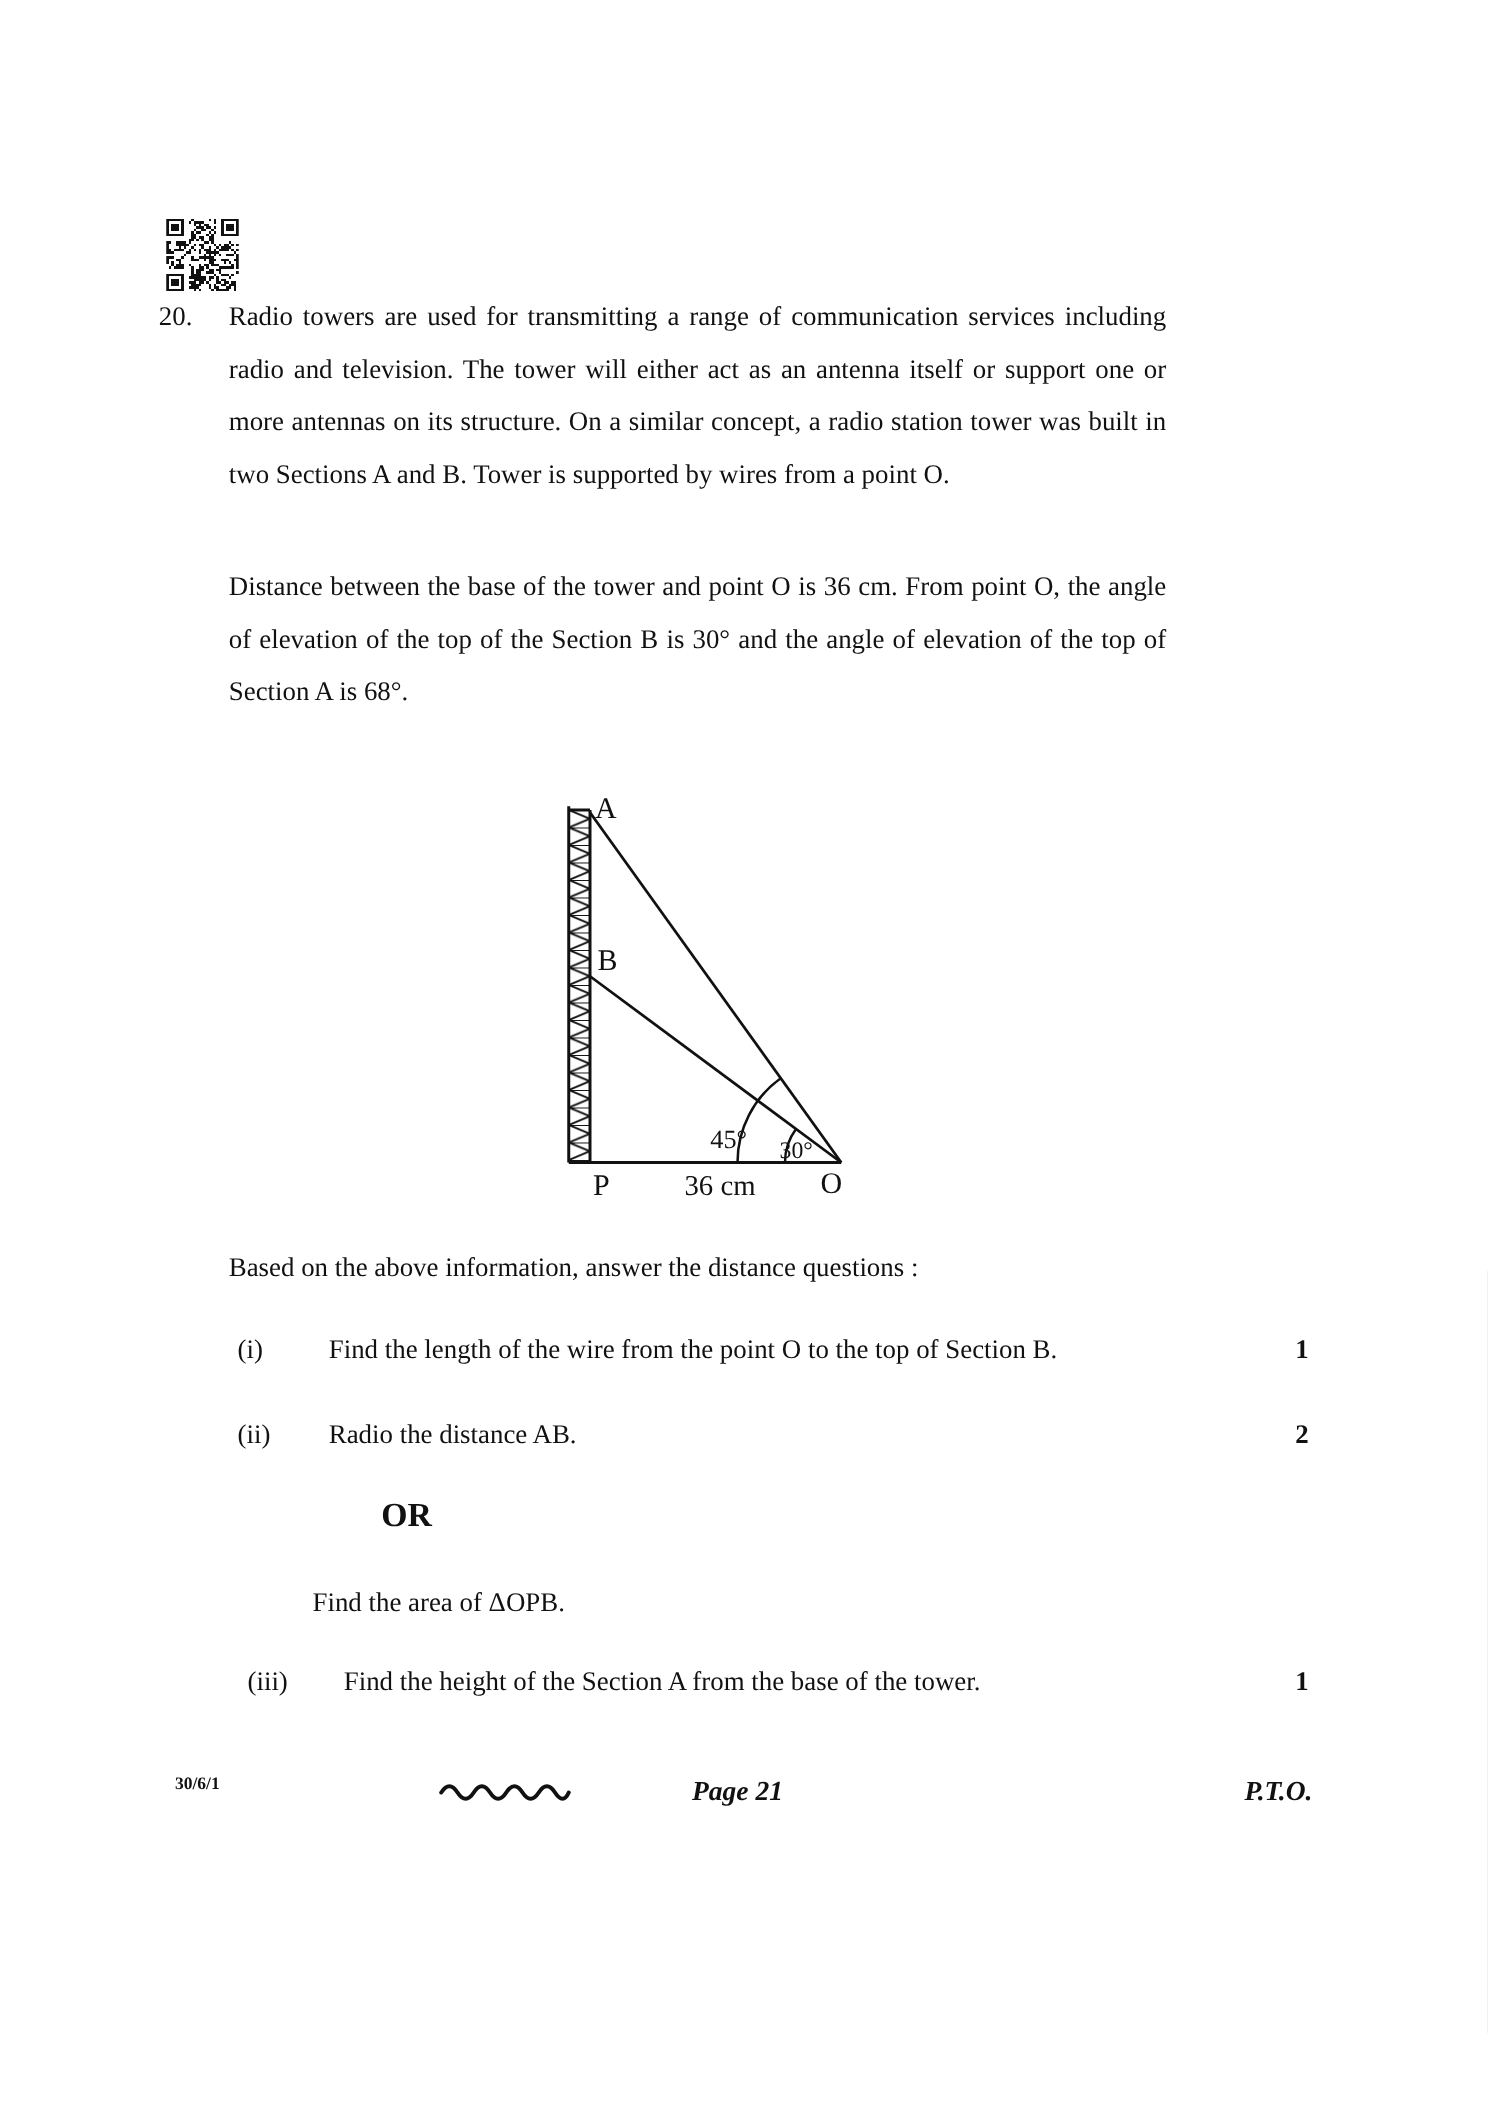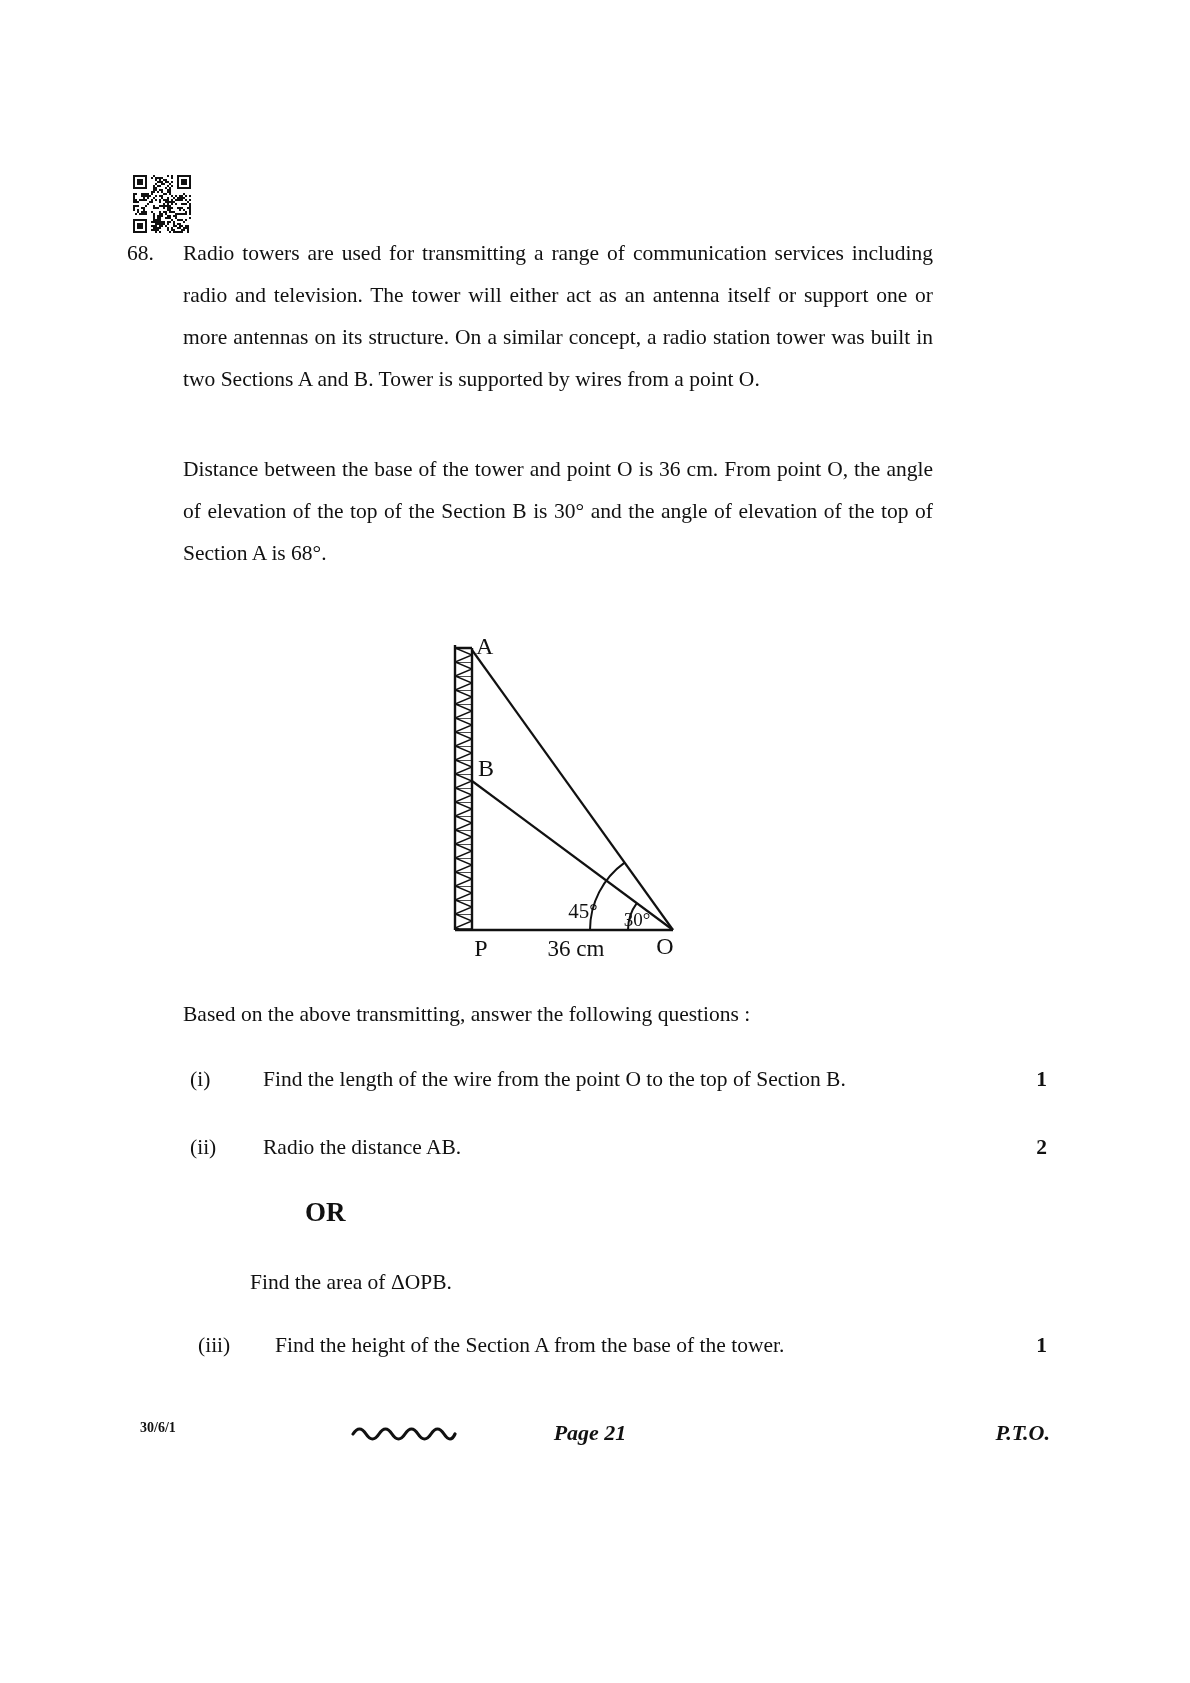--- a/index.html
+++ b/index.html
@@ -39,21 +39,21 @@
       <rect x="22.5" y="0.5" width="6" height="6"></rect>
       <rect x="0.5" y="22.5" width="6" height="6"></rect>
     </g>
     <g fill="#111">
       <rect x="2" y="2" width="3" height="3"></rect>
       <rect x="24" y="2" width="3" height="3"></rect>
       <rect x="2" y="24" width="3" height="3"></rect>
     </g>
   </svg>
 
-  <div class="abs qnum" style="left:127px;top:232px;">68.</div>
+  <div class="abs qnum" style="left:127px;top:232px;">20.</div>
 
   <div class="abs body-text para" style="left:183px;top:232px;">Radio towers are used for transmitting a range of communication services including radio and television. The tower will either act as an antenna itself or support one or more antennas on its structure. On a similar concept, a radio station tower was built in two Sections A and B. Tower is supported by wires from a point O.</div>
 
   <div class="abs body-text para" style="left:183px;top:448px;">Distance between the base of the tower and point O is 36 cm. From point O, the angle of elevation of the top of the Section B is 30° and the angle of elevation of the top of Section A is 68°.</div>
 
   <svg class="abs" style="left:400px;top:588px;" width="320" height="390" viewBox="0 0 320 390">
     <defs>
       <pattern id="truss" patternUnits="userSpaceOnUse" x="55" y="60" width="17" height="14">
         <path d="M0,0 H17 M0,0 L17,7 L0,14" fill="none" stroke="#111" stroke-width="1.6"></path>
       </pattern>
@@ -71,21 +71,21 @@
 
     <text x="76" y="66" font-size="24">A</text>
     <text x="78" y="188" font-size="24">B</text>
     <text x="81" y="368" font-size="24" text-anchor="middle">P</text>
     <text x="265" y="366" font-size="24" text-anchor="middle">O</text>
     <text x="183" y="330" font-size="21" text-anchor="middle">45°</text>
     <text x="237" y="338" font-size="19" text-anchor="middle">30°</text>
     <text x="176" y="368" font-size="23" text-anchor="middle">36 cm</text>
   </svg>
 
-  <div class="abs body-text" style="left:183px;top:993px;">Based on the above transmitting, answer the following questions :</div>
+  <div class="abs body-text" style="left:183px;top:993px;">Based on the above information, answer the distance questions :</div>
 
   <div class="abs qrow" style="left:190px;top:1058px;width:745px;">
     <span class="qlabel">(i)</span>
     <span class="qtext">Find the length of the wire from the point O to the top of Section B.</span>
   </div>
   <div class="abs mark" style="right:143px;top:1058px;">1</div>
 
   <div class="abs qrow" style="left:190px;top:1126px;width:745px;">
     <span class="qlabel">(ii)</span>
     <span class="qtext">Radio the distance AB.</span>

